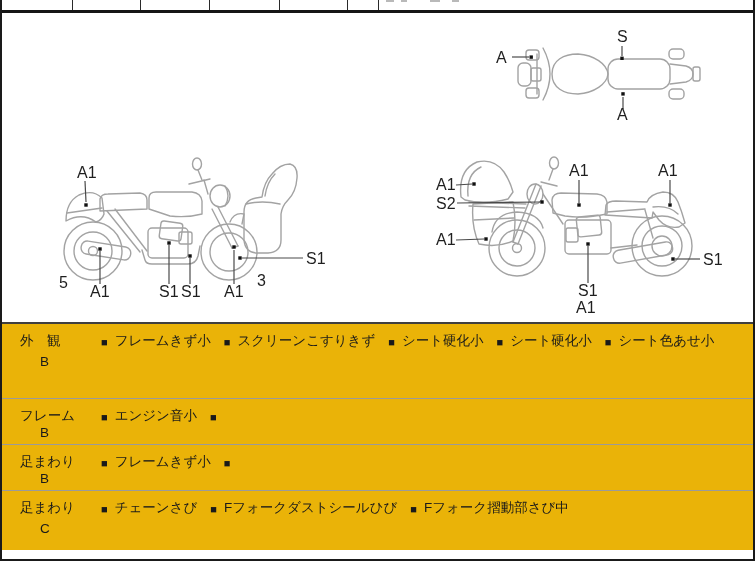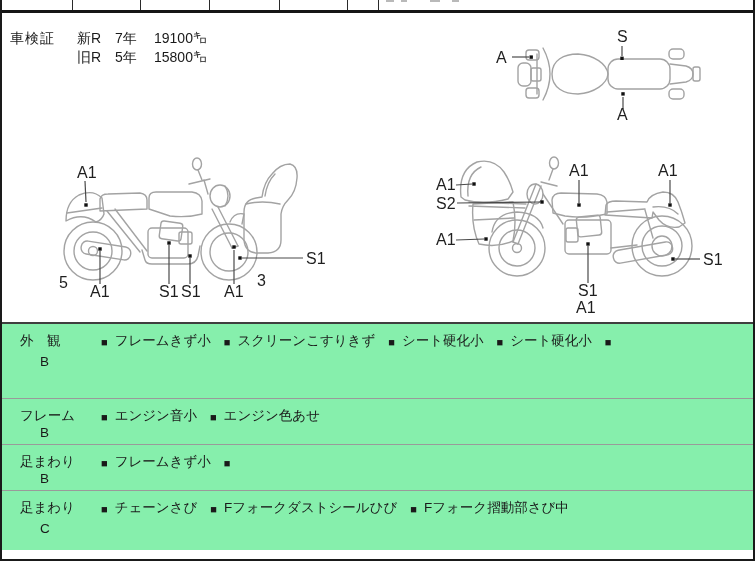--- a/index.html
+++ b/index.html
@@ -17,21 +17,21 @@
   .reg{position:absolute;left:8px;top:29px;display:flex;font-size:14px;line-height:19px;}
   .reg-label{width:67px;letter-spacing:1px;}
   .reg-row{display:flex;}
   .rc1{width:38px;}
   .rc2{width:39px;}
   
   .svgbox{position:absolute;}
   svg text{font-family:"Liberation Sans","DejaVu Sans",sans-serif;fill:#1f1f1f;}
   .lbl{font-size:16px;}
   
-  .sec{position:absolute;left:0;width:100%;box-sizing:border-box;background:#86efac;}
+  .sec{position:absolute;left:0;width:100%;box-sizing:border-box;background:#eab308;}
   .sec.first{border-top:2px solid #3f3f3f;}
   .sec.rest{border-top:1px solid #9a9a9a;}
   .sec-name{position:absolute;left:18px;top:8px;font-size:13.5px;white-space:pre;}
   .sec-grade{position:absolute;left:38px;top:30px;font-size:13.5px;}
   .sec-items{position:absolute;left:99px;top:8px;display:flex;gap:13px;font-size:13.5px;white-space:nowrap;}
   .item{display:flex;align-items:center;gap:7px;}
   .bullet{font-size:11px;line-height:1;transform:translateY(0.5px);}
 </style>
 </head>
 <body>
@@ -44,35 +44,20 @@
     <span class="v" style="left:207px"></span>
     <span class="v" style="left:277px"></span>
     <span class="v" style="left:345px"></span>
     <span class="v" style="left:376px"></span>
     <span class="smudge" style="left:384px;width:8px"></span>
     <span class="smudge" style="left:399px;width:6px"></span>
     <span class="smudge" style="left:428px;width:10px"></span>
     <span class="smudge" style="left:450px;width:7px"></span>
   </div>
 
-  <div class="reg">
-    <div class="reg-label">車検証</div>
-    <div>
-      <div class="reg-row">
-        <span class="rc1">新R</span>
-        <span class="rc2">7年</span>
-        <span class="rc3">19100㌔</span>
-      </div>
-      <div class="reg-row">
-        <span class="rc1">旧R</span>
-        <span class="rc2">5年</span>
-        <span class="rc3">15800㌔</span>
-      </div>
-    </div>
-  </div>
 
   <div class="svgbox" style="left:488px;top:26px">
     <svg width="215" height="95" viewBox="0 0 215 95">
       <g stroke="#a3a3a3" fill="none" stroke-width="1.4" stroke-linejoin="round" stroke-linecap="round">
         <rect x="36" y="24" width="13" height="10" rx="3"></rect>
         <rect x="36" y="62" width="13" height="10" rx="3"></rect>
         <rect x="28" y="37" width="13" height="23" rx="5"></rect>
         <path d="M47 28 L47 68"></path>
         <rect x="41" y="42" width="10" height="13" rx="2"></rect>
         <path d="M53 22 Q67 48 53 74"></path>
@@ -238,35 +223,35 @@
       <span class="item">
           <span class="bullet">■</span>
           <span>シート硬化小</span>
         </span>
       <span class="item">
           <span class="bullet">■</span>
           <span>シート硬化小</span>
         </span>
       <span class="item">
           <span class="bullet">■</span>
+          <span>シート色あせ小</span>
         </span>
     </div>
   </div>
 
   <div class="sec rest" style="top:398px;height:46px">
     <div class="sec-name">フレーム</div>
     <div class="sec-grade" style="top:26px">B</div>
     <div class="sec-items">
       <span class="item">
           <span class="bullet">■</span>
           <span>エンジン音小</span>
         </span>
       <span class="item">
           <span class="bullet">■</span>
-          <span>エンジン色あせ</span>
         </span>
     </div>
   </div>
 
   <div class="sec rest" style="top:444px;height:46px">
     <div class="sec-name">足まわり</div>
     <div class="sec-grade" style="top:26px">B</div>
     <div class="sec-items">
       <span class="item">
           <span class="bullet">■</span>

